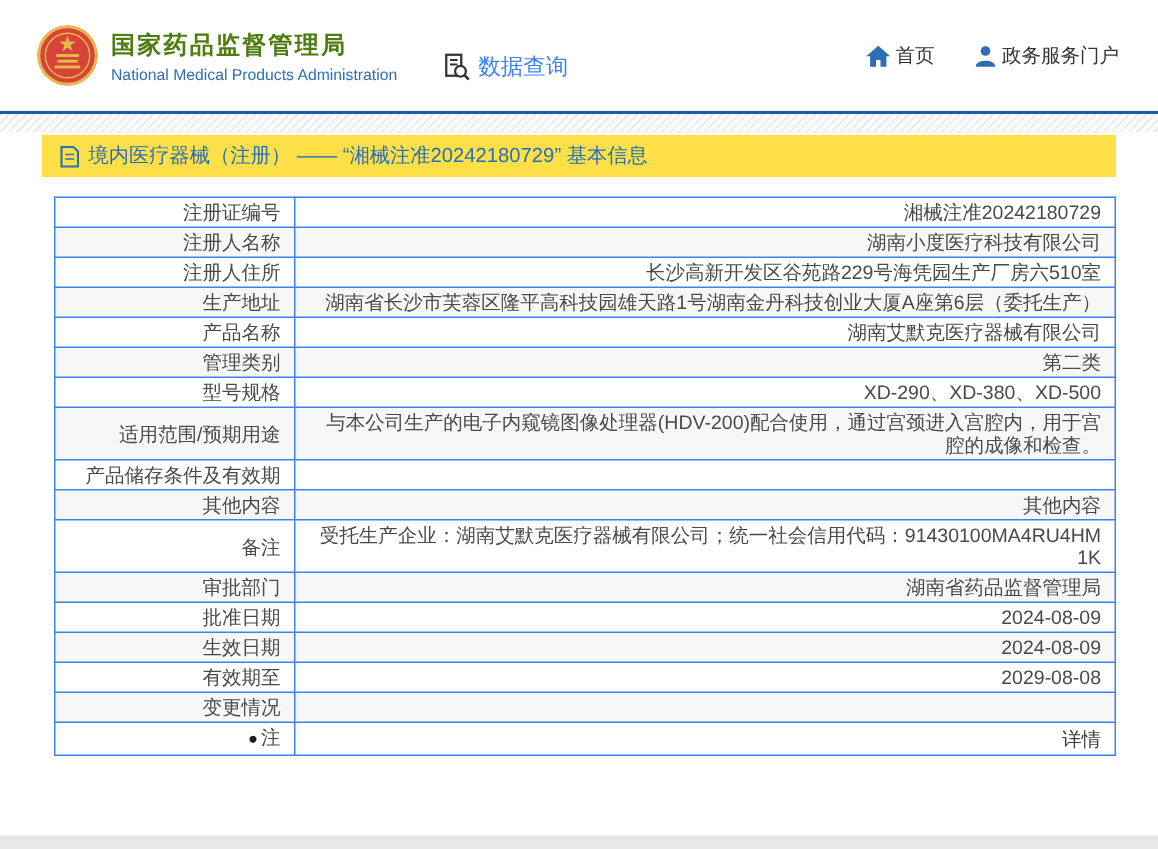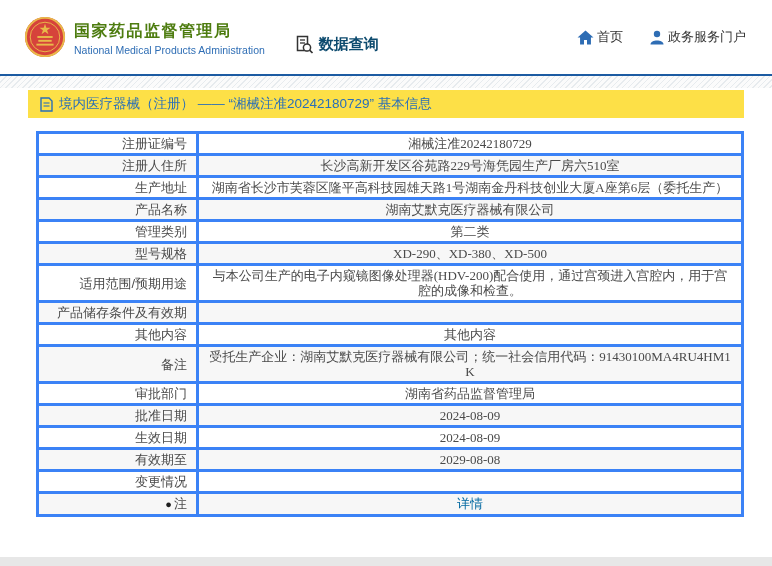--- a/index.html
+++ b/index.html
@@ -17,21 +17,21 @@
   }
   .brand { display: flex; align-items: center; gap: 8px; }
   .emblem { width: 42px; height: 42px; flex: 0 0 auto; }
   .brand-cn {
     font-size: 16px; font-weight: bold; color: #4d7c0f; letter-spacing: 1.5px;
     line-height: 24px; white-space: nowrap;
   }
   .brand-en { font-size: 10.5px; color: #2f6eb5; white-space: nowrap; margin-top: 1px; }
   .data-query {
     display: flex; align-items: flex-start; gap: 5px; margin-left: 30px; margin-top: 14px;
-    color: #0c4a6e; font-size: 15px; font-weight: 700; cursor: pointer; text-decoration: none;
+    color: #3b82f6; font-size: 15px; font-weight: 400; cursor: pointer; text-decoration: none;
   }
   .header-nav { margin-left: auto; display: flex; gap: 26px; }
   .nav-item {
     display: flex; flex-direction: row; align-items: center; gap: 3px;
     font-size: 13px; color: #333; cursor: pointer; text-decoration: none; white-space: nowrap;
   }
   .nav-item svg { display: block; }
 
   
   .hatch {
@@ -41,29 +41,29 @@
 
   
   .card { margin: 2px 28px 0 28px; background: #fff; }
   .breadcrumb {
     height: 28px; background: #fde047; display: flex; align-items: center;
     gap: 6px; padding: 0 12px; color: #2a6fb8; font-size: 13.5px; white-space: nowrap;
   }
   .table-wrap { margin: 13px 0 0 8px; }
   table.info { border-collapse: collapse; width: 100%; table-layout: fixed; }
   table.info td {
-    border: 3px solid #3b82f6; font-size: 13px; color: #4a4a4a;
+    border: 1px solid #3b82f6; font-size: 13px; color: #4a4a4a;
     padding: 2px 9px; line-height: 15px; vertical-align: middle;
     word-break: break-all;
   }
   td.label-cell { width: 160px; text-align: right; white-space: nowrap; overflow: hidden; }
-  td.value-cell { text-align: center; font-family: Liberation Serif, serif; }
+  td.value-cell { text-align: right; }
   table.info tr:nth-child(even) td { background: #f7f7f7; }
   table.info tr td:empty::after { content: "\00a0"; }
-  .detail-link { color: #0369a1; text-decoration: none; cursor: pointer; }
+  .detail-link { color: #404040; text-decoration: none; cursor: pointer; }
   .note-bullet { color: #1f1f1f; font-size: 11px; margin-right: 2px; vertical-align: 0.5px; }
 
   
   .footer-strip {
     position: absolute; left: 0; bottom: 0; width: 100%; height: 9px; background: #e7e7e7;
   }
 </style>
 </head>
 <body>
 
@@ -127,20 +127,24 @@
     </div>
 
     <div class="table-wrap">
       <table class="info">
         <tbody>
             <tr>
               <td class="label-cell">注册证编号</td>
               <td class="value-cell">湘械注准20242180729</td>
             </tr>
             <tr>
+              <td class="label-cell">注册人名称</td>
+              <td class="value-cell">湖南小度医疗科技有限公司</td>
+            </tr>
+            <tr>
               <td class="label-cell">注册人住所</td>
               <td class="value-cell">长沙高新开发区谷苑路229号海凭园生产厂房六510室</td>
             </tr>
             <tr>
               <td class="label-cell">生产地址</td>
               <td class="value-cell">湖南省长沙市芙蓉区隆平高科技园雄天路1号湖南金丹科技创业大厦A座第6层（委托生产）</td>
             </tr>
             <tr>
               <td class="label-cell">产品名称</td>
               <td class="value-cell">湖南艾默克医疗器械有限公司</td>

